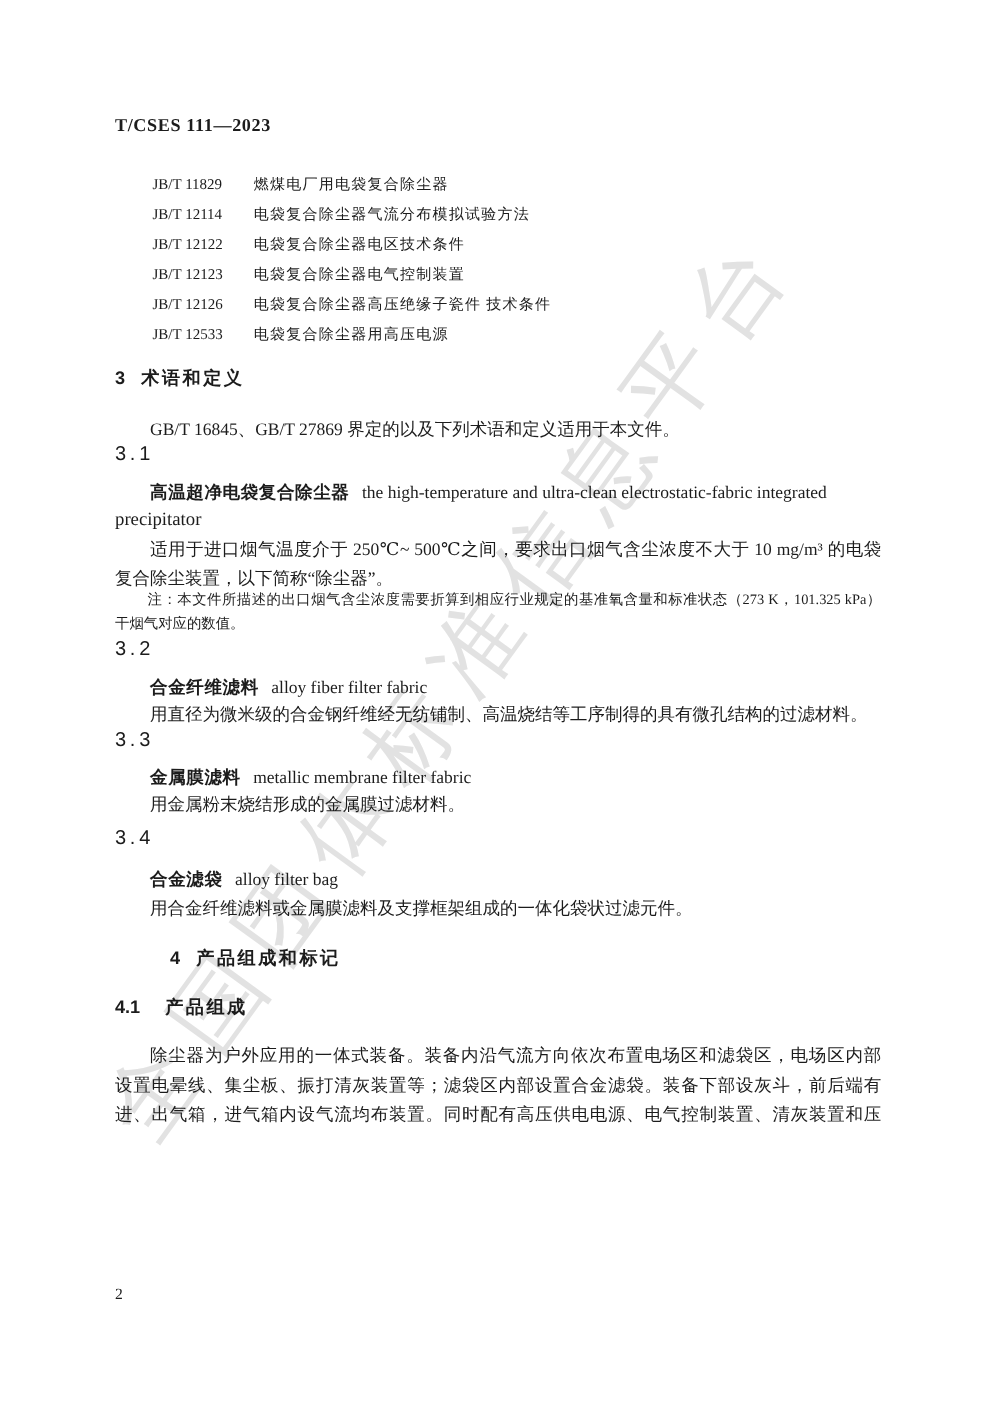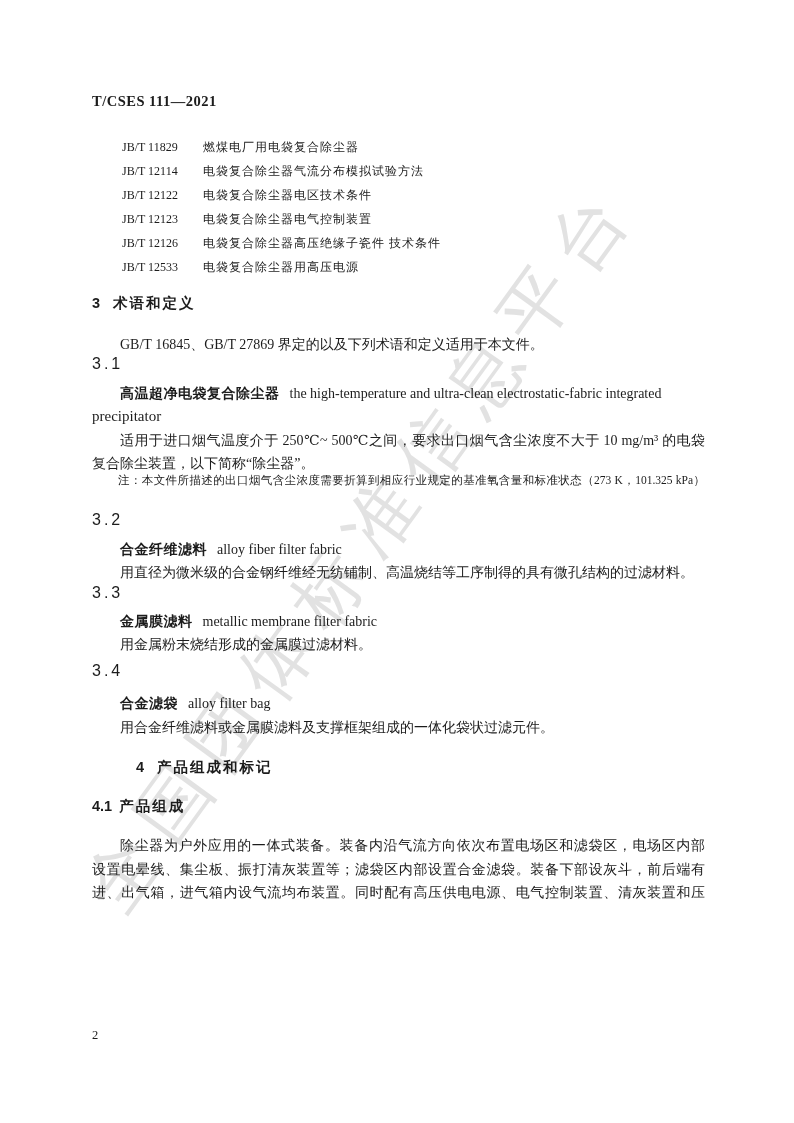--- a/index.html
+++ b/index.html
@@ -14,21 +14,21 @@
   .doc-code{top:93px;font-weight:bold;font-size:14.5px;letter-spacing:.5px;line-height:16px;}
   .ref-list{top:135px;}
   .ref-row{line-height:24px;font-size:12px;padding-left:30px;}
   .ref-code{display:inline-block;width:81px;}
   .ref-title{letter-spacing:1px;}
   .sec-h{font-weight:bold;font-size:14.5px;line-height:18px;letter-spacing:2px;}
   .sec-h .num{letter-spacing:0;margin-right:13px;}
   .h3{top:294px;}
   .h4{top:758px;margin-left:44px;}
   .h41{top:797px;}
-  .h41 .num{margin-right:7px;}
+  .h41 .num{margin-right:20px;}
   .body-line{font-size:14px;line-height:23px;}
   .intro{top:333px;text-indent:28px;}
   .clause-num{font-family:"Liberation Sans","DejaVu Sans",sans-serif;font-size:16px;letter-spacing:3px;line-height:16px;}
   .n31{top:356px;} .n32{top:512px;} .n33{top:585px;} .n34{top:663px;}
   .term-line{font-size:14px;line-height:18px;padding-left:28px;}
   .t31{top:384px;} .t32{top:540px;} .t33{top:612px;} .t34{top:694px;}
   .term-zh{font-family:"Liberation Sans","DejaVu Sans",sans-serif;font-weight:bold;letter-spacing:.5px;}
   .term-en{margin-left:10px;}
   .prec{top:407px;line-height:18px;font-size:15px;}
   .def31{top:429px;} .def32{top:561px;} .def33{top:633px;} .def34{top:716px;}
@@ -52,21 +52,21 @@
 </style>
 </head>
 <body>
 
 <div class="page">
 
   <div class="watermark">全国团体标准信息平台</div>
 
   <div class="content">
 
-    <div class="abs doc-code">T/CSES 111—2021</div>
+    <div class="abs doc-code">T/CSES 111—2023</div>
 
     <div class="abs ref-list">
       <div class="ref-row">
         <span class="ref-code">JB/T 11829</span><span class="ref-title">燃煤电厂用电袋复合除尘器</span>
       </div>
       <div class="ref-row">
         <span class="ref-code">JB/T 12114</span><span class="ref-title">电袋复合除尘器气流分布模拟试验方法</span>
       </div>
       <div class="ref-row">
         <span class="ref-code">JB/T 12122</span><span class="ref-title">电袋复合除尘器电区技术条件</span>
@@ -92,20 +92,21 @@
     <div class="abs term-line t31">
       <span class="term-zh">高温超净电袋复合除尘器</span><span class="term-en">the high-temperature and ultra-clean electrostatic-fabric integrated</span>
     </div>
     <div class="abs prec">precipitator</div>
     <div class="abs def31">
       <div class="body-line jline first-ind">适用于进口烟气温度介于 250℃~ 500℃之间，要求出口烟气含尘浓度不大于 10 mg/m³ 的电袋</div>
       <div class="body-line">复合除尘装置，以下简称“除尘器”。</div>
     </div>
     <div class="abs note">
       <div class="note-j note-ind">注：本文件所描述的出口烟气含尘浓度需要折算到相应行业规定的基准氧含量和标准状态（273 K，101.325 kPa）</div>
+      <div>干烟气对应的数值。</div>
     </div>
 
     <div class="abs clause-num n32">3.2</div>
     <div class="abs term-line t32">
       <span class="term-zh">合金纤维滤料</span><span class="term-en">alloy fiber filter fabric</span>
     </div>
     <div class="abs body-line first-ind def32">用直径为微米级的合金钢纤维经无纺铺制、高温烧结等工序制得的具有微孔结构的过滤材料。</div>
 
     <div class="abs clause-num n33">3.3</div>
     <div class="abs term-line t33">

